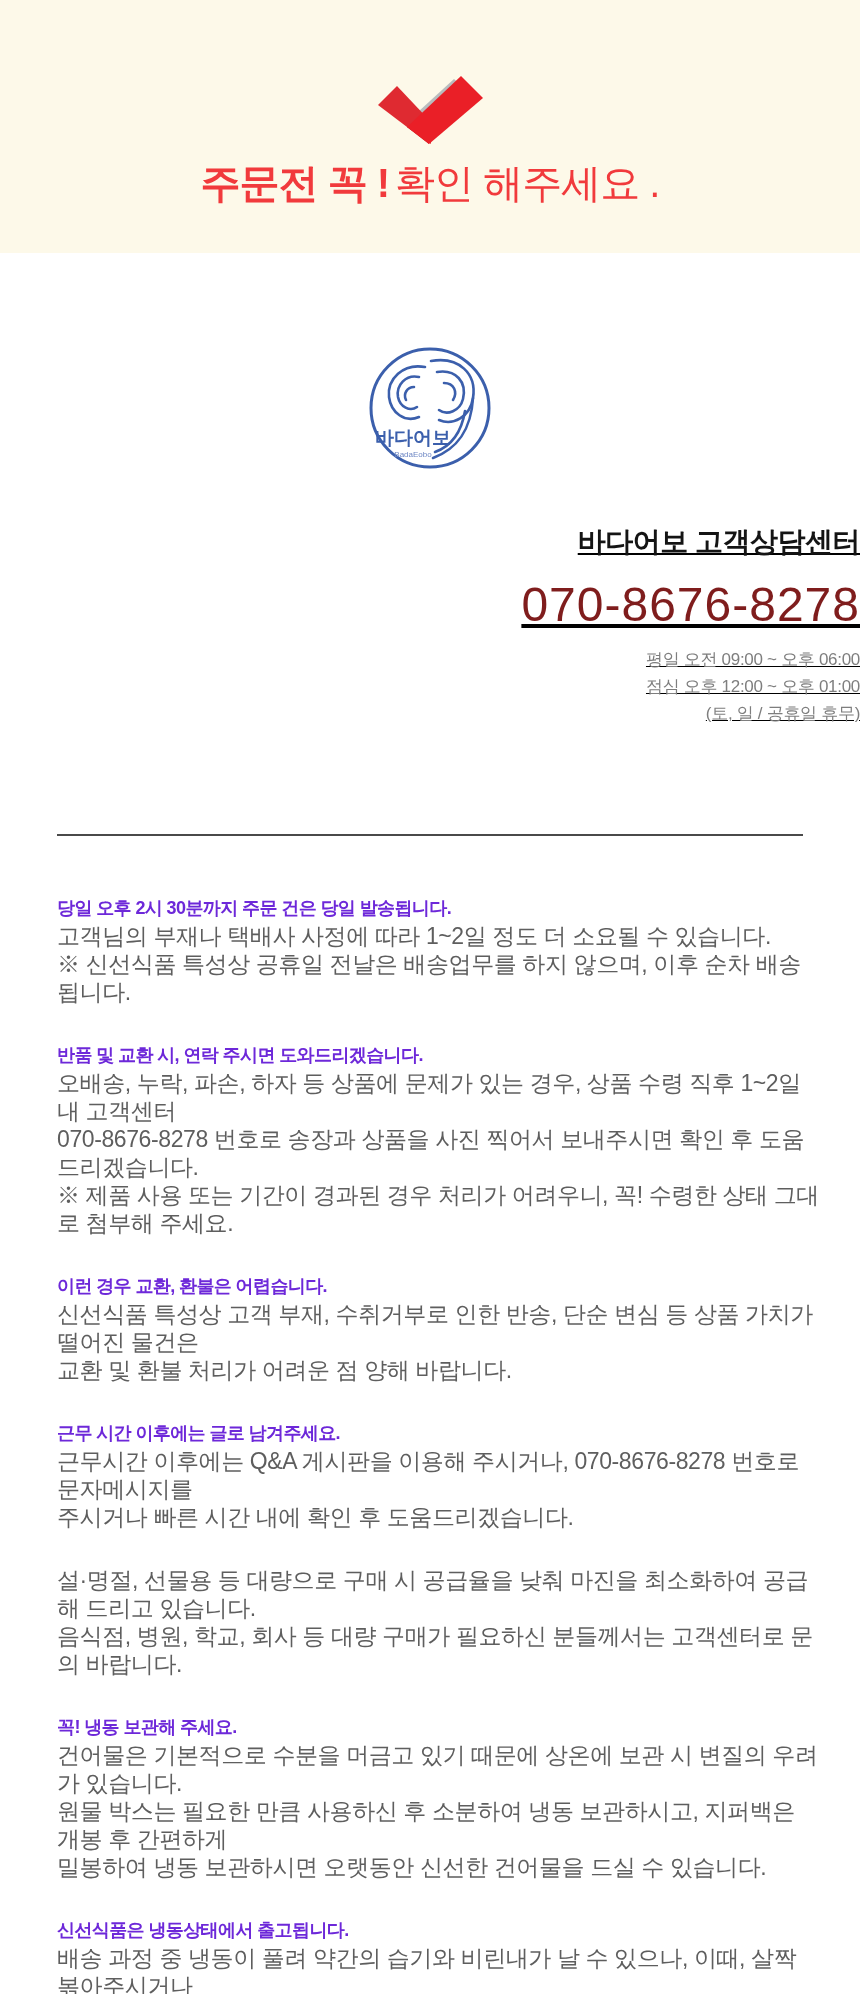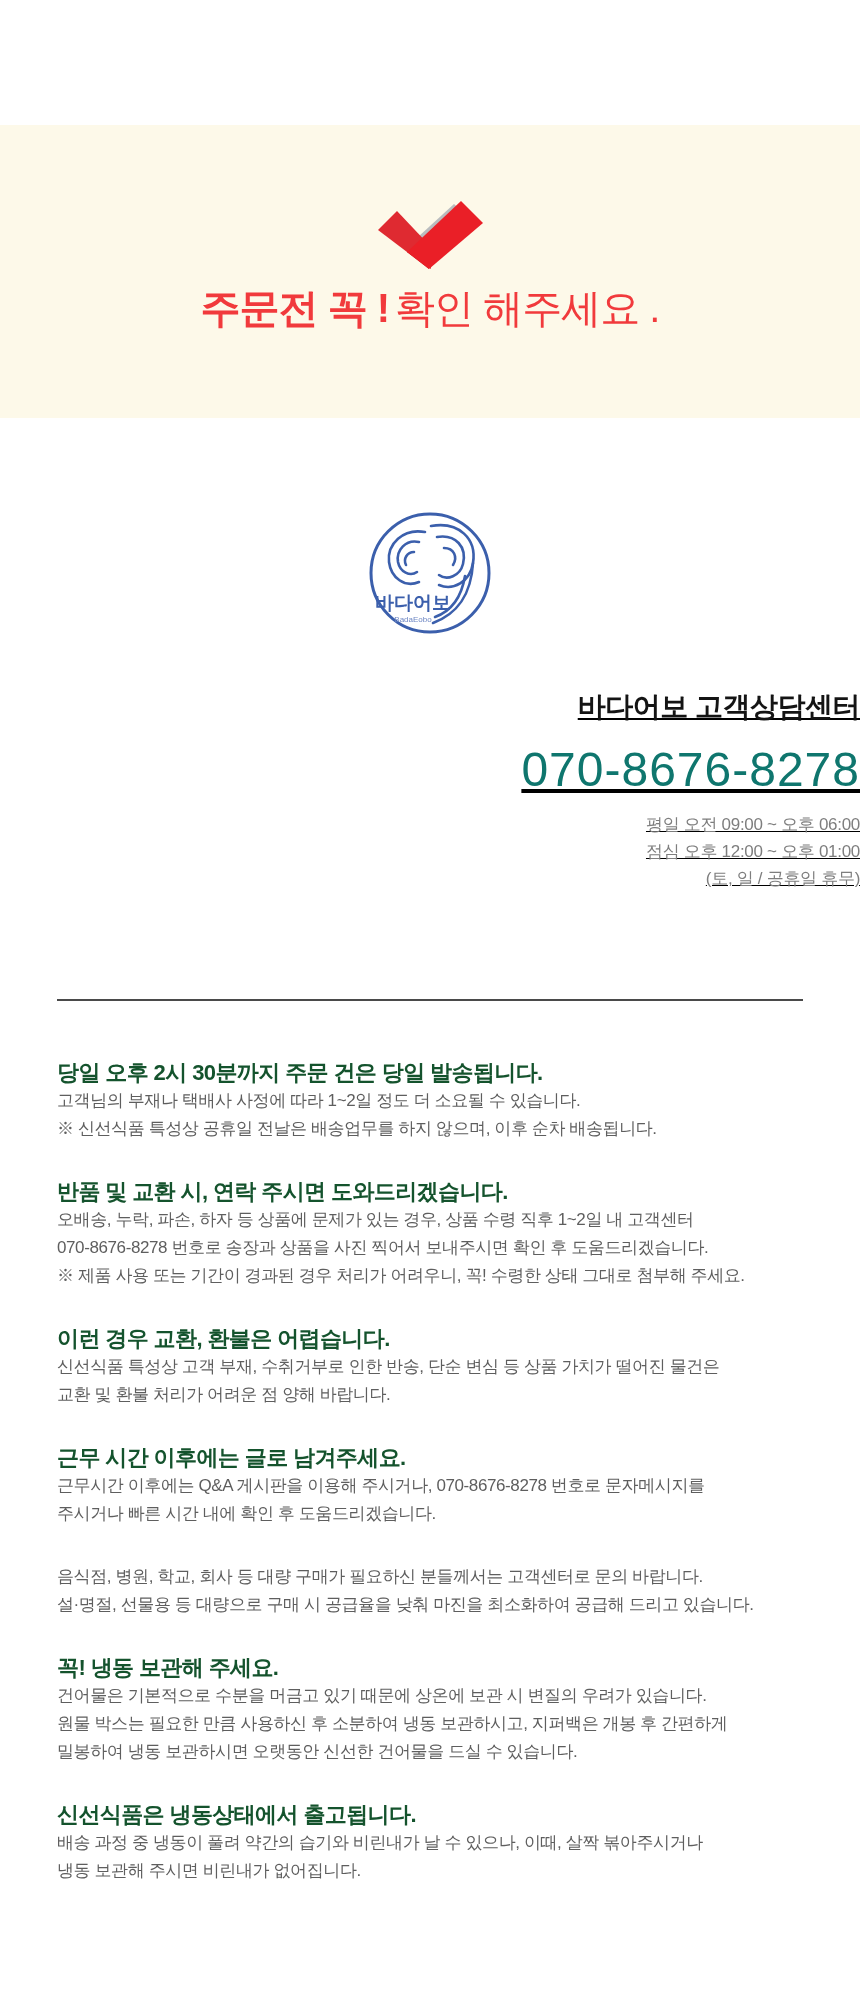--- a/index.html
+++ b/index.html
@@ -5,46 +5,46 @@
   * { margin:0; padding:0; box-sizing:border-box; }
   html,body { background:#ffffff; }
   body {
     width:860px; height:1994px; margin:0 auto; overflow:hidden;
     font-family:"Liberation Sans", sans-serif;
     -webkit-font-smoothing:antialiased;
   }
 
   
   .banner {
-    margin-top:125px; height:293px; background:#fdf9e9;
+    height:253px; background:#fdf9e9;
     text-align:center;
   }
   .check-wrap { padding-top:74px; }
   .banner-title { margin-top:12px; font-size:40px; letter-spacing:-1px; color:#f13a3c; white-space:nowrap; }
   .banner-title .b { font-weight:bold; }
   .banner-title .l { font-weight:300; margin-left:6px; }
 
   
   .contact { text-align:right;text-decoration:underline; }
   .logo-wrap { margin-top:88px; }
   .contact-title { margin-top:36px; font-size:28px; font-weight:bold; color:#141414; letter-spacing:-0.5px; }
-  .phone { margin-top:16px; font-size:48px; font-weight:300; color:#0f766e; letter-spacing:1px;padding-left:39px; }
+  .phone { margin-top:16px; font-size:48px; font-weight:300; color:#7f1d1d; letter-spacing:1px;padding-left:39px; }
   .hours { margin-top:14px; font-size:17px; line-height:27px; color:#7e7e7e; letter-spacing:-0.3px; }
 
   
   .divider {
     margin:107px 0 0 57px; width:746px; height:0;
     border-top:2px solid #4a4a4a;
   }
 
   
   .notices { margin:58px 40px 0 57px; }
   .notice { margin-bottom:35px; }
-  .n-head { font-size:22px; font-weight:bold; color:#14532d; line-height:28px; letter-spacing:-0.6px; }
-  .n-line { font-size:17px; color:#5e5e5e; line-height:28px; letter-spacing:-0.4px; }
+  .n-head { font-size:18px; font-weight:bold; color:#6d28d9; line-height:28px; letter-spacing:-0.6px; }
+  .n-line { font-size:23px; color:#5e5e5e; line-height:28px; letter-spacing:-0.4px; }
 
   svg { display:block; margin:0 auto; }
 </style>
 </head>
 <body>
 
 <div class="banner">
   <div class="check-wrap">
     <svg width="112" height="70" viewBox="0 0 112 70" aria-hidden="true">
 
@@ -111,22 +111,22 @@
       <p class="n-head">이런 경우 교환, 환불은 어렵습니다.</p>
       <p class="n-line">신선식품 특성상 고객 부재, 수취거부로 인한 반송, 단순 변심 등 상품 가치가 떨어진 물건은</p>
       <p class="n-line">교환 및 환불 처리가 어려운 점 양해 바랍니다.</p>
     </div>
     <div class="notice">
       <p class="n-head">근무 시간 이후에는 글로 남겨주세요.</p>
       <p class="n-line">근무시간 이후에는 Q&amp;A 게시판을 이용해 주시거나, 070-8676-8278 번호로 문자메시지를</p>
       <p class="n-line">주시거나 빠른 시간 내에 확인 후 도움드리겠습니다.</p>
     </div>
     <div class="notice">
+      <p class="n-line">설·명절, 선물용 등 대량으로 구매 시 공급율을 낮춰 마진을 최소화하여 공급해 드리고 있습니다.</p>
       <p class="n-line">음식점, 병원, 학교, 회사 등 대량 구매가 필요하신 분들께서는 고객센터로 문의 바랍니다.</p>
-      <p class="n-line">설·명절, 선물용 등 대량으로 구매 시 공급율을 낮춰 마진을 최소화하여 공급해 드리고 있습니다.</p>
     </div>
     <div class="notice">
       <p class="n-head">꼭! 냉동 보관해 주세요.</p>
       <p class="n-line">건어물은 기본적으로 수분을 머금고 있기 때문에 상온에 보관 시 변질의 우려가 있습니다.</p>
       <p class="n-line">원물 박스는 필요한 만큼 사용하신 후 소분하여 냉동 보관하시고, 지퍼백은 개봉 후 간편하게</p>
       <p class="n-line">밀봉하여 냉동 보관하시면 오랫동안 신선한 건어물을 드실 수 있습니다.</p>
     </div>
     <div class="notice">
       <p class="n-head">신선식품은 냉동상태에서 출고됩니다.</p>
       <p class="n-line">배송 과정 중 냉동이 풀려 약간의 습기와 비린내가 날 수 있으나, 이때, 살짝 볶아주시거나</p>

